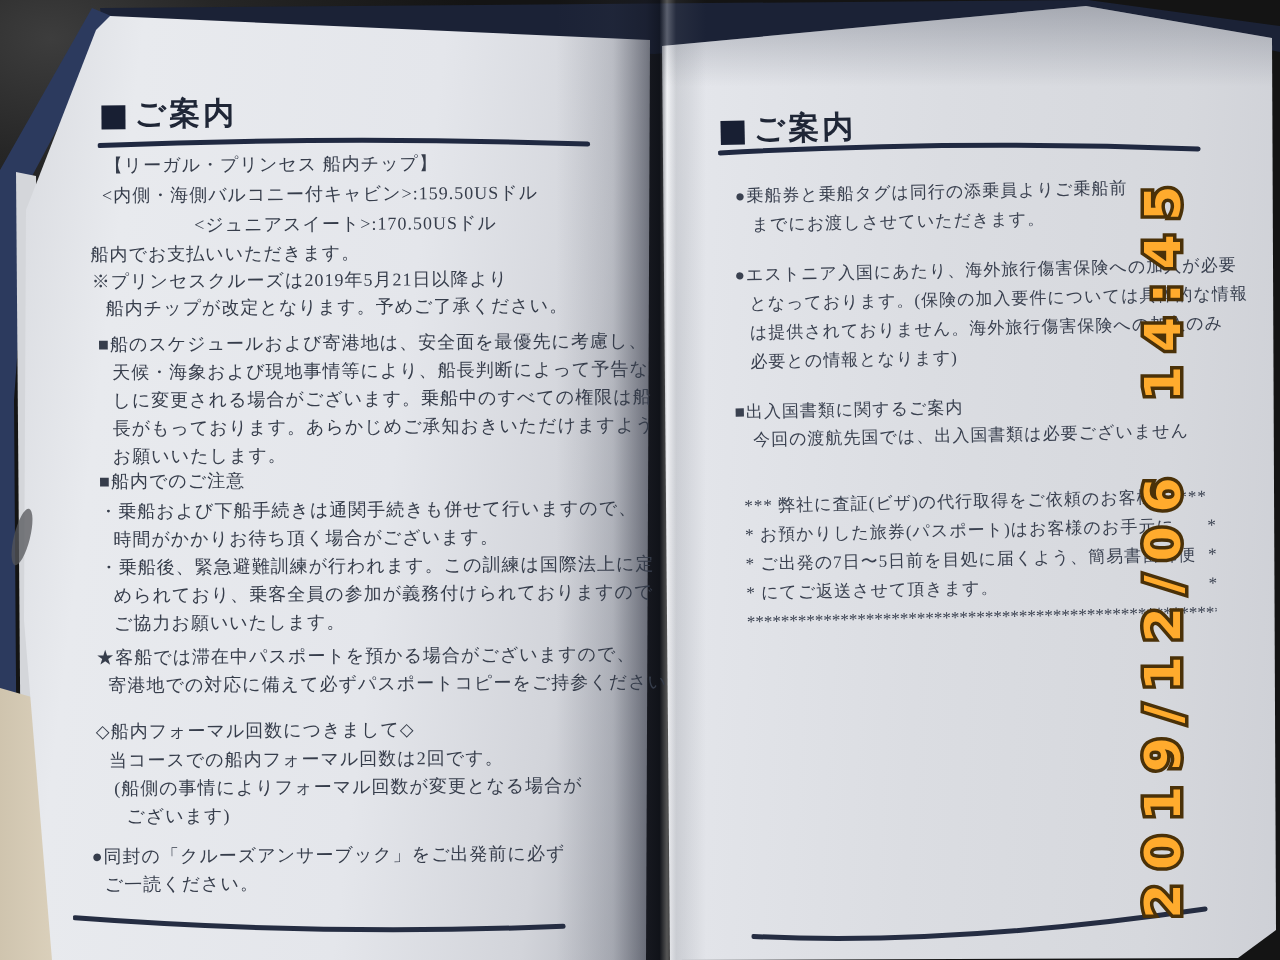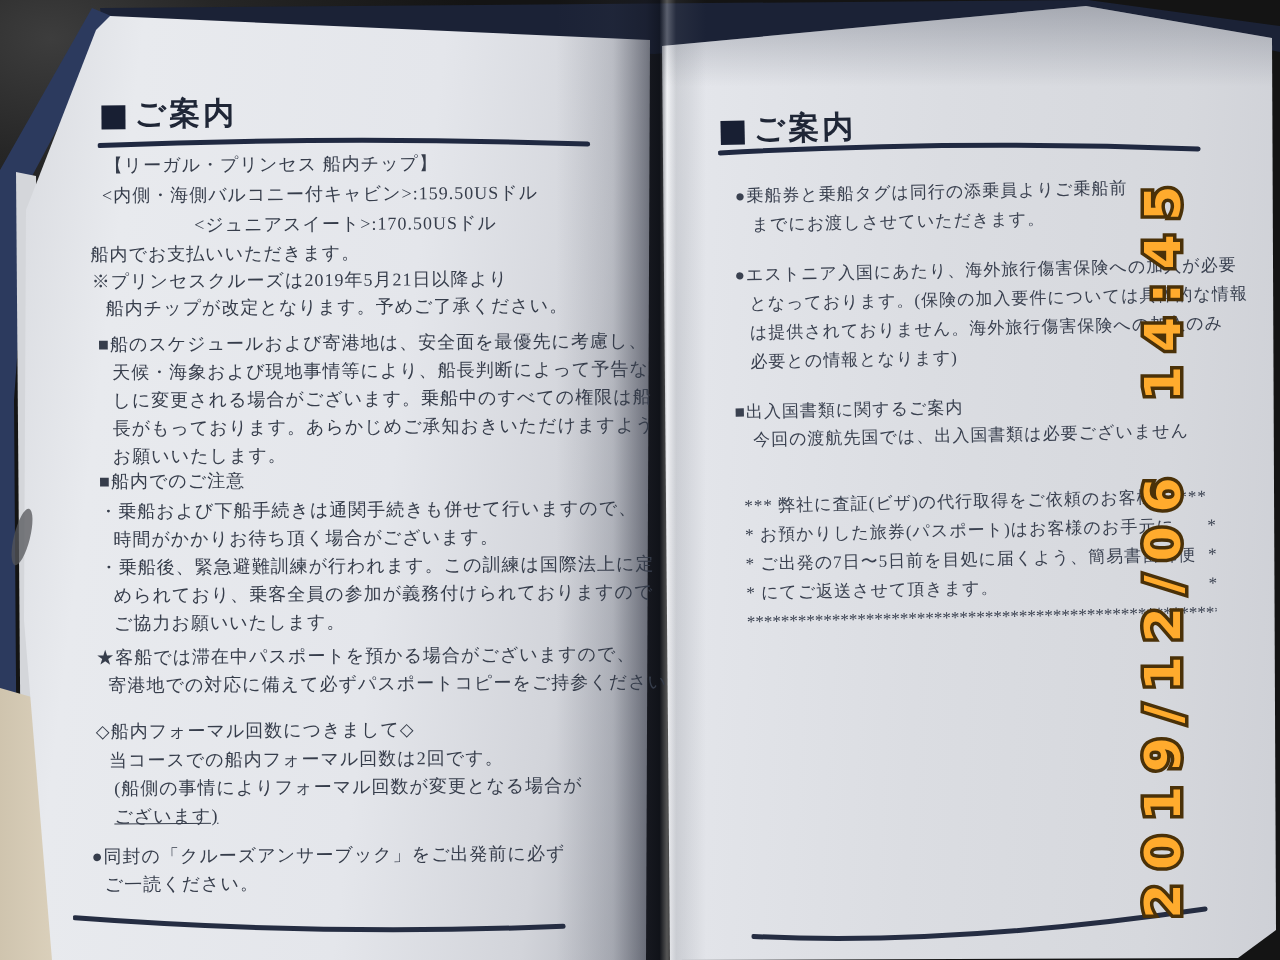--- a/index.html
+++ b/index.html
@@ -108,21 +108,21 @@
       <div class="ind">められており、乗客全員の参加が義務付けられておりますので</div>
       <div class="ind">ご協力お願いいたします。</div>
     </div>
 
     <div class="t" style="left:95px;top:644px;">★客船では滞在中パスポートを預かる場合がございますので、</div>
     <div class="t" style="left:107px;top:672px;">寄港地での対応に備えて必ずパスポートコピーをご持参ください</div>
 
     <div class="t" style="left:94px;top:718px;">◇船内フォーマル回数につきまして◇</div>
     <div class="t" style="left:107px;top:747px;">当コースでの船内フォーマル回数は2回です。</div>
     <div class="t" style="left:112px;top:775px;">(船側の事情によりフォーマル回数が変更となる場合が</div>
-    <div class="t" style="left:112px;top:803px;text-decoration:underline;">ございます)</div>
+    <div class="t" style="left:124px;top:803px;">ございます)</div>
 
     <div class="t" style="left:89px;top:843px;">●同封の「クルーズアンサーブック」をご出発前に必ず</div>
     <div class="t" style="left:102px;top:871px;">ご一読ください。</div>
 
     <svg class="rule" style="left:70px;top:906px;" width="494" height="34">
       <path d="M2,10 Q245,30 490,22" stroke="#252d42" stroke-width="5" fill="none" stroke-linecap="round"></path>
     </svg>
   </div>
 
   <div class="txt-right">

